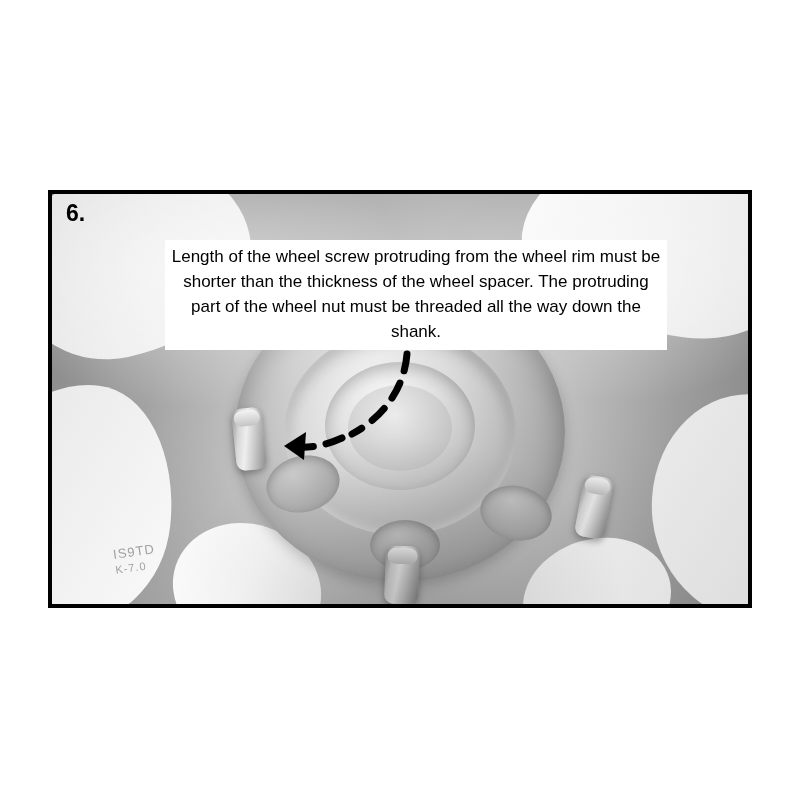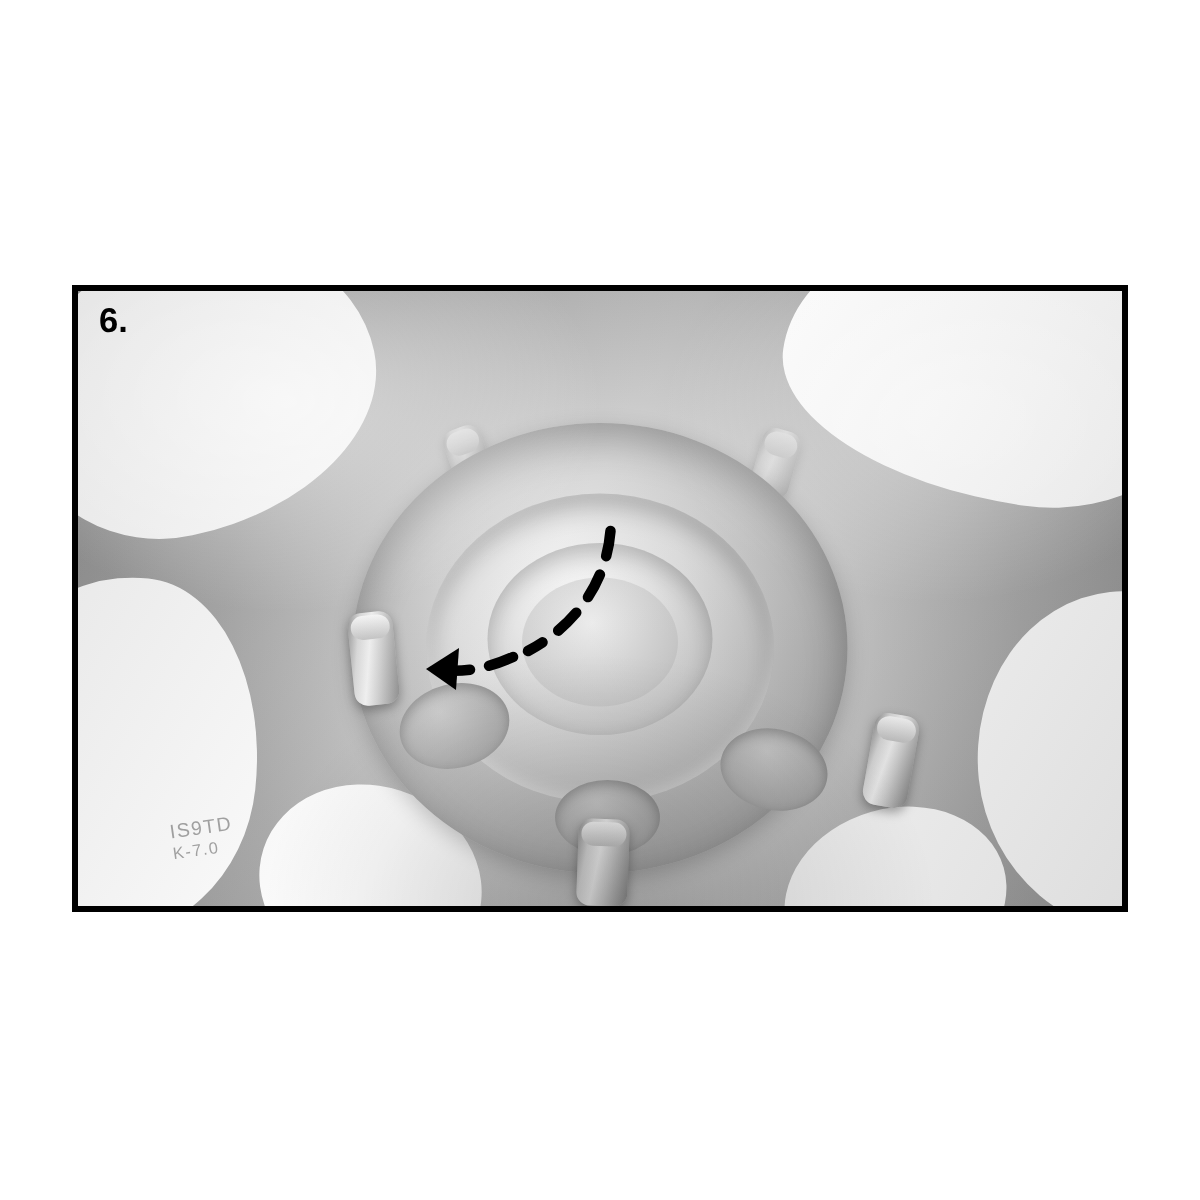--- a/index.html
+++ b/index.html
@@ -260,15 +260,16 @@
 
       <svg class="arrow-svg" viewBox="0 0 696 410" preserveAspectRatio="none">
         <path d="M355,160 C352,196 330,224 300,240" fill="none" stroke="#000000" stroke-width="7" stroke-linecap="round" stroke-dasharray="17 13"></path>
         <path d="M290,244 C272,252 256,255 236,252" fill="none" stroke="#000000" stroke-width="7" stroke-linecap="round" stroke-dasharray="17 13"></path>
         <polygon points="232,252 254,238 252,266" fill="#000000"></polygon>
       </svg>
     </div>
 
     <div class="step-number">6.</div>
 
+    <div class="caption">Length of the wheel screw protruding from the wheel rim must be shorter than the thickness of the wheel spacer. The protruding part of the wheel nut must be threaded all the way down the shank.</div>
 
   </div>
 </div>
 
 </body></html>

